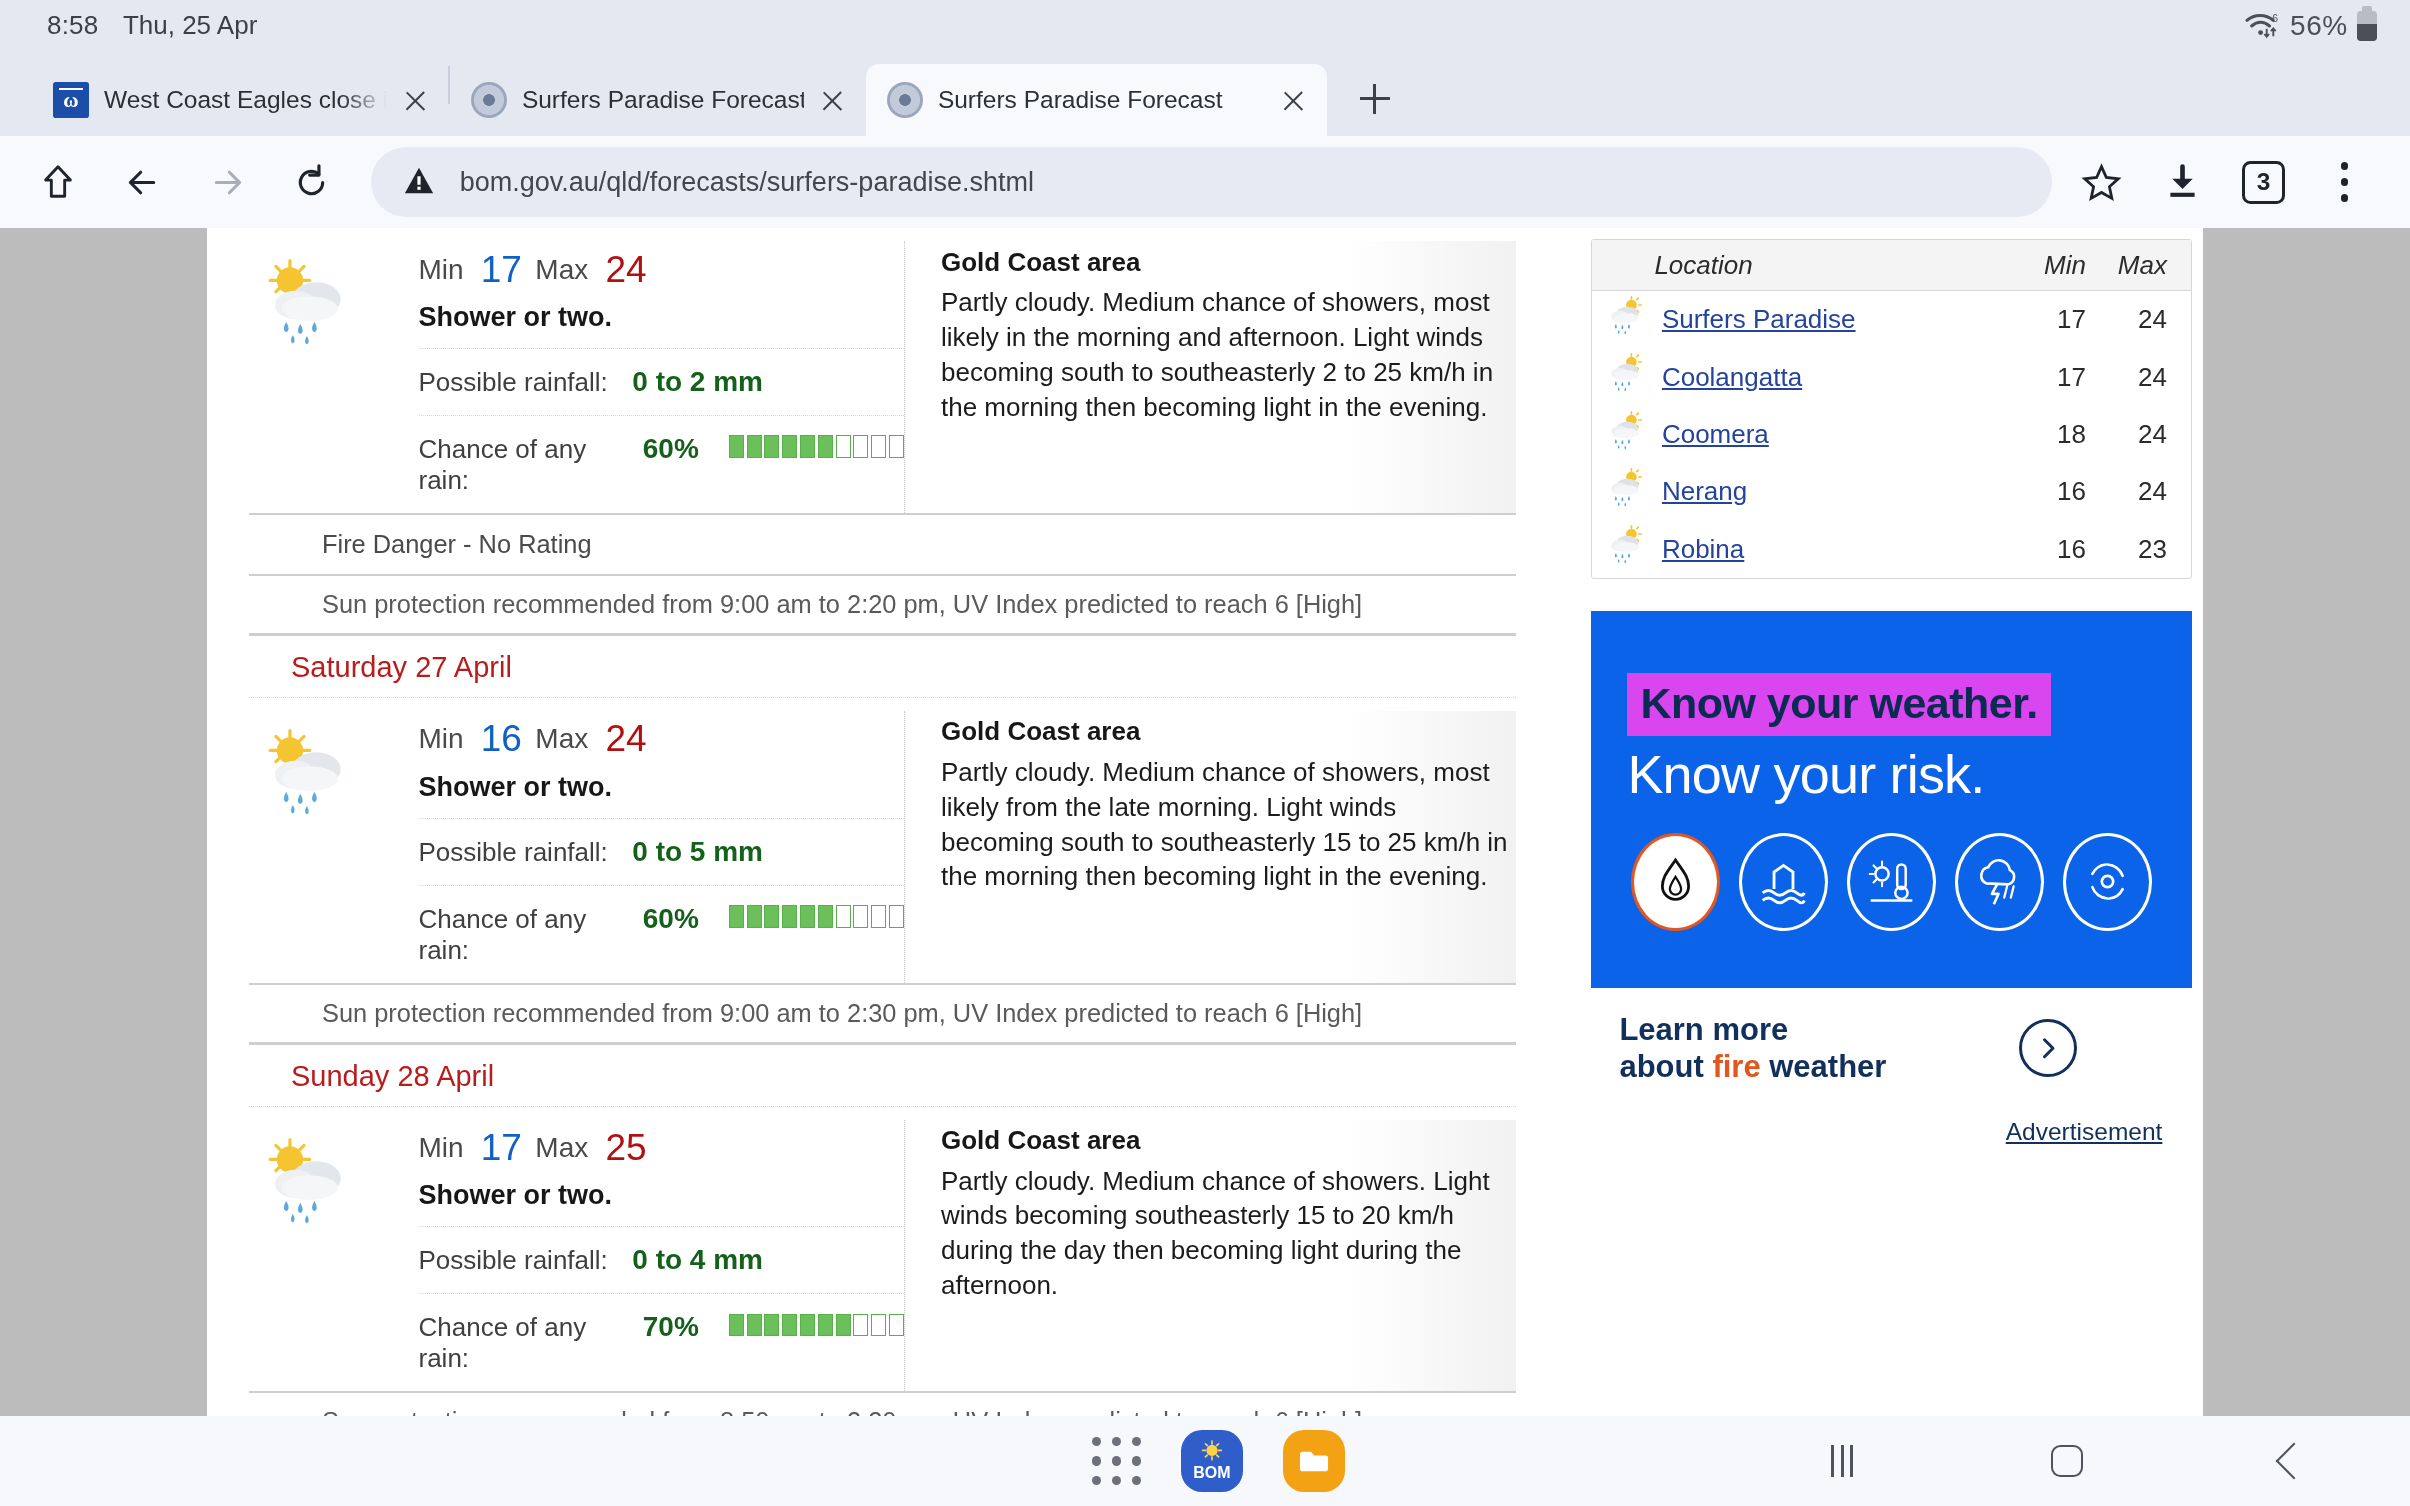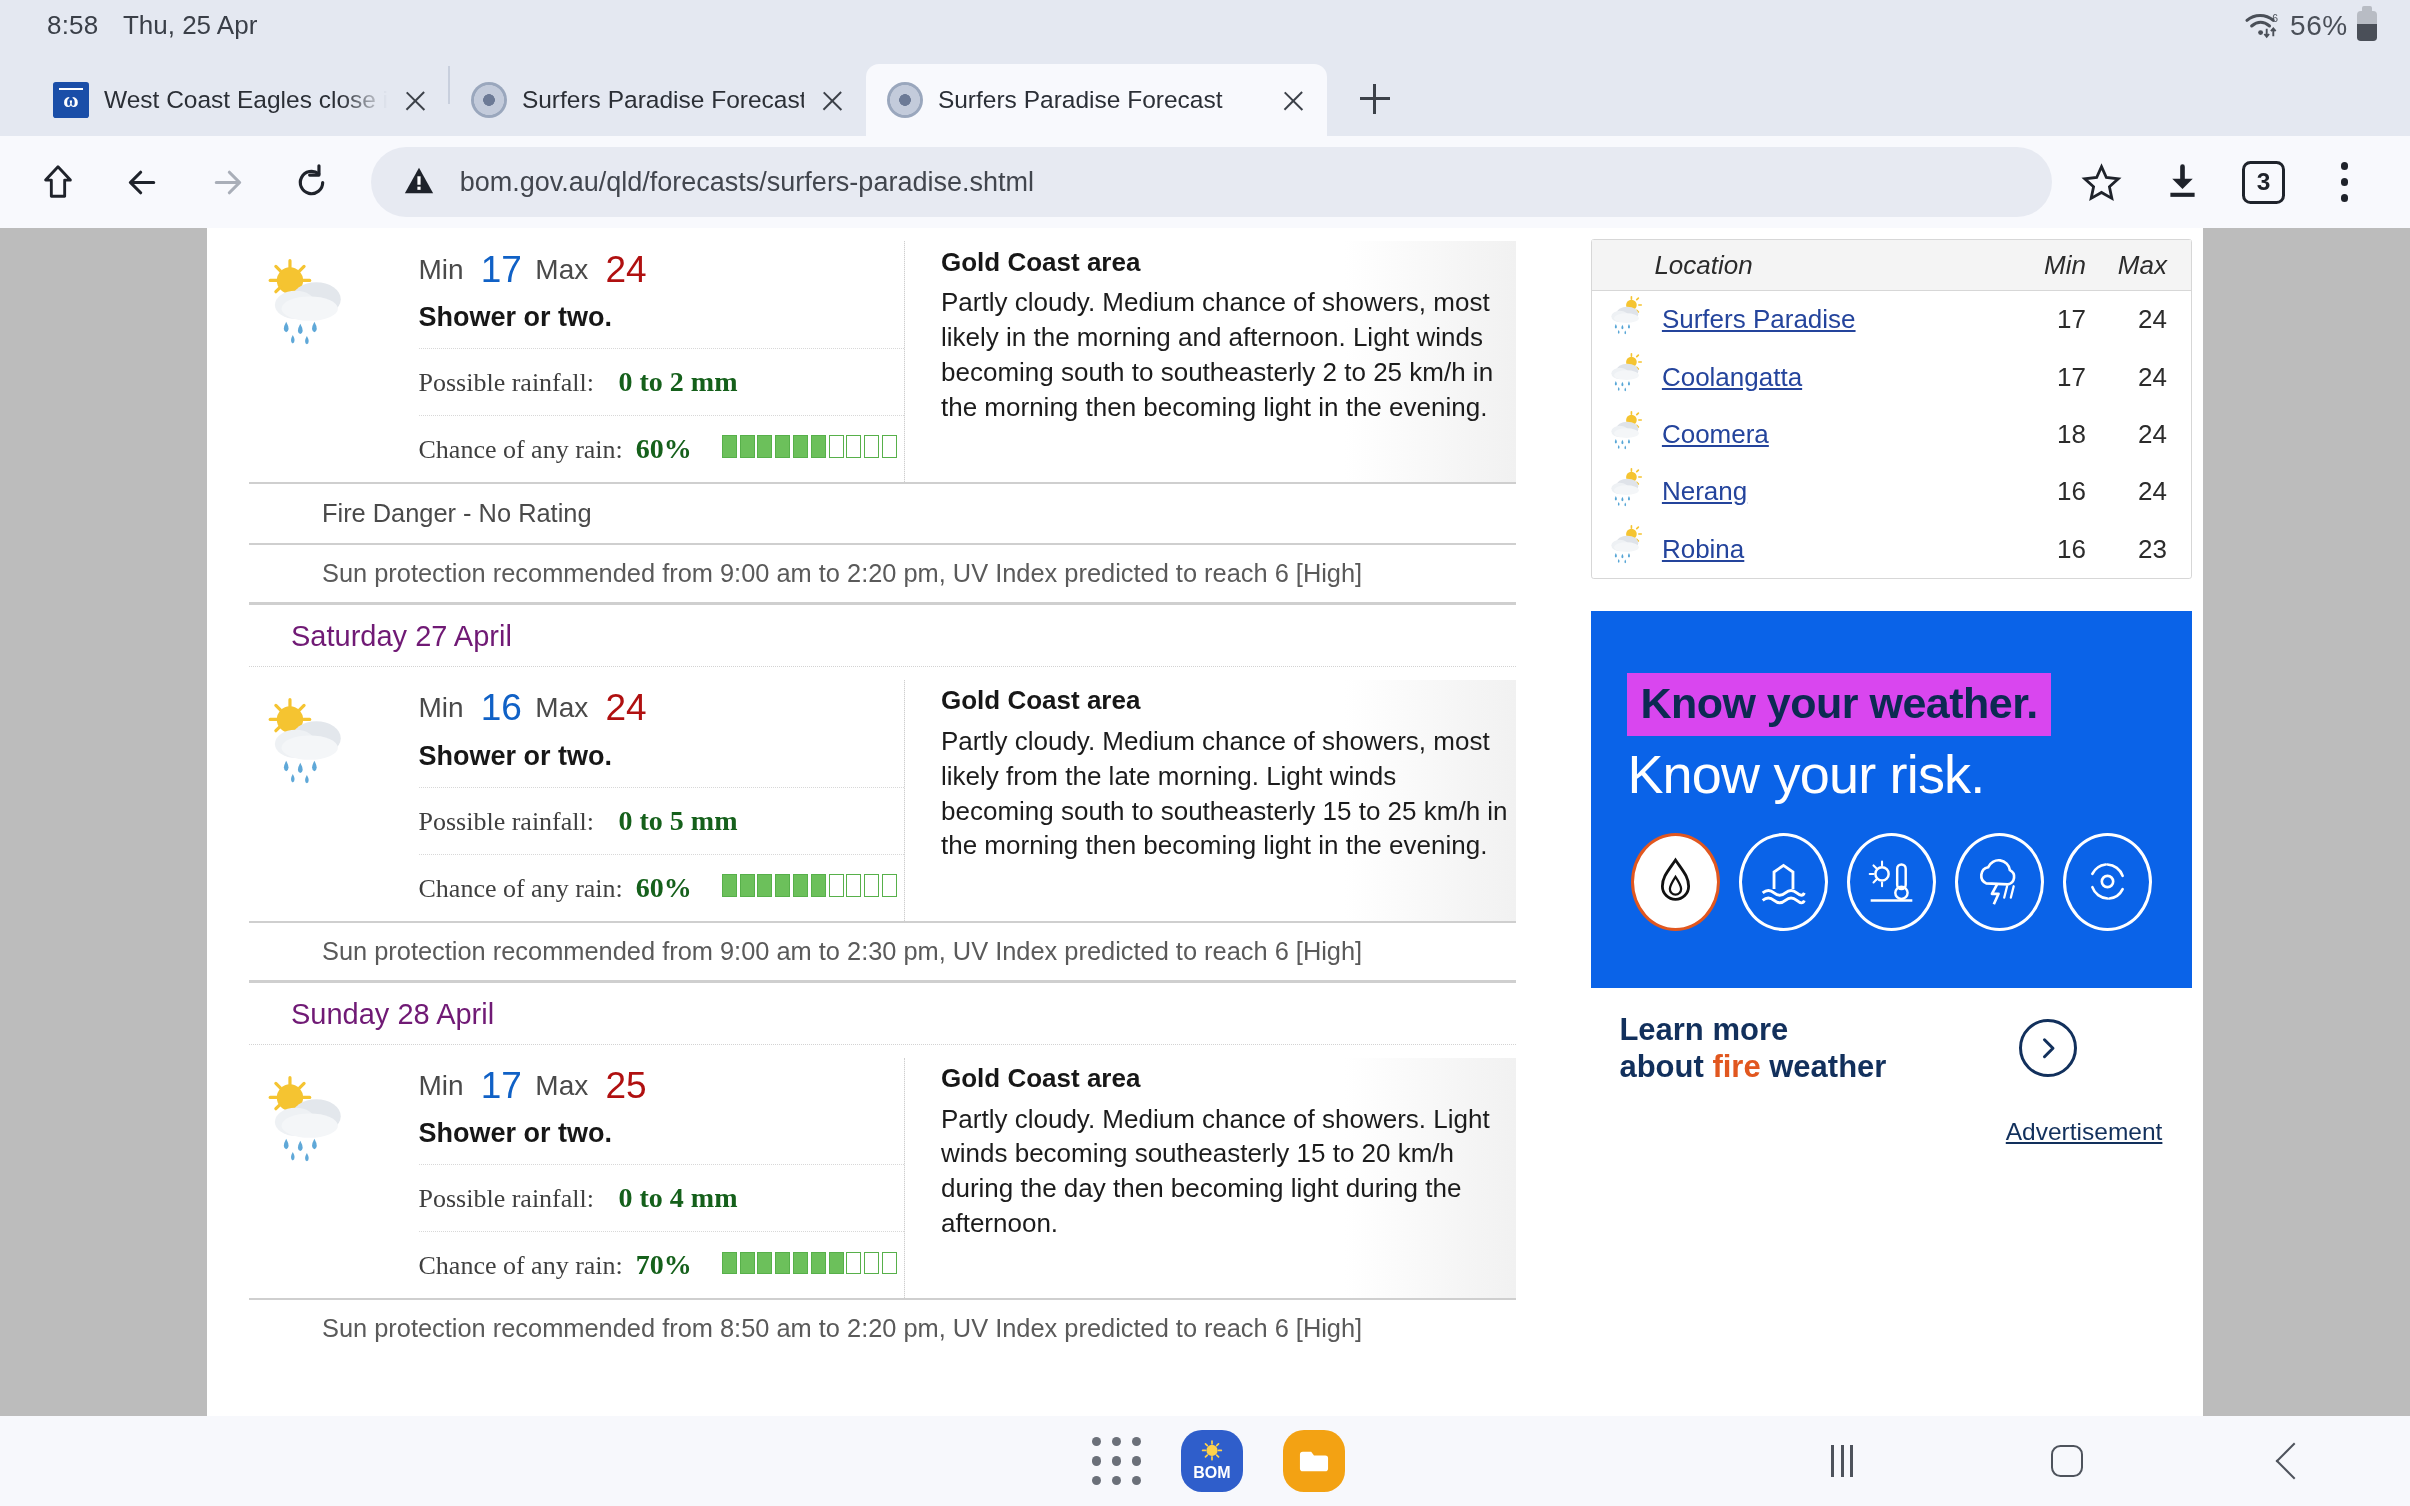--- a/index.html
+++ b/index.html
@@ -129,40 +129,40 @@
   #page {
     position: absolute; left: 207px; top: 0; width: 1996px; height: 1188px;
     background: #ffffff;
   }
   #page-inner { display: flex; padding: 0; justify-content: space-between; }
   #col-main { width: 1328px; padding: 0 19px 0 42px; }
   #col-side { width: 621px; padding: 0 0 0 9.4px; }
 
   
   .day-heading {
-    font-size: 29px; color: #701a75; padding: 15px 0 13px 42px;
+    font-size: 29px; color: #b91c1c; padding: 15px 0 13px 42px;
     font-weight: 400;
   }
   .day-rule { border-top: 1.9px dotted #d3d3d3; margin: 0 0 0 0; }
 
   .day-body { display: flex; padding: 13px 0 0 0; }
   .wx-icon { width: 111px; flex: 0 0 111px; padding-top: 15px; display:flex;justify-content:center; }
   .left-col { flex: 1; padding: 0 0 0 7.5px; }
 
   .minmax { font-size: 28px; color: #4a4a4a; padding: 7.5px 0 1.9px 51px; }
   .minmax .lbl { color:#4a4a4a; }
   .minmax .vmin { color:#1061c6; font-size: 37px; vertical-align:-2.8px; margin: 0 5.6px 0 9.4px;}
   .minmax .vmax { color:#b01010; font-size: 37px; vertical-align:-2.8px; margin: 0 0 0 9.4px;}
   .precis {
     font-size: 27px; font-weight: 700; color:#171717; padding: 9.4px 0 15px 51px;
   }
   .sep-dot { border-top: 1.9px dotted #d8d8d8; margin-left: 51px; }
   .kv {
     display:flex; align-items: baseline; padding: 17px 0 17px 51px;
-    font-size: 26px; color: #3f3f3f; font-family: Liberation Serif, serif;
+    font-size: 26px; color: #3f3f3f;
   }
   .kv .k { }
   .kv .v { color:#15601b; font-weight:700; font-size: 28px; margin-left: 24.5px;}
   .kv.rain .v { margin-left: 13px; }
   .rain-bar { display:flex; gap: 2.8px; margin-left: 30px; }
   .rain-bar i {
     display:block; width:15px; height:22.6px; border:1.9px solid #57b04a; background:#fff;
   }
   .rain-bar i.on { background:#6cc05b; }
 

